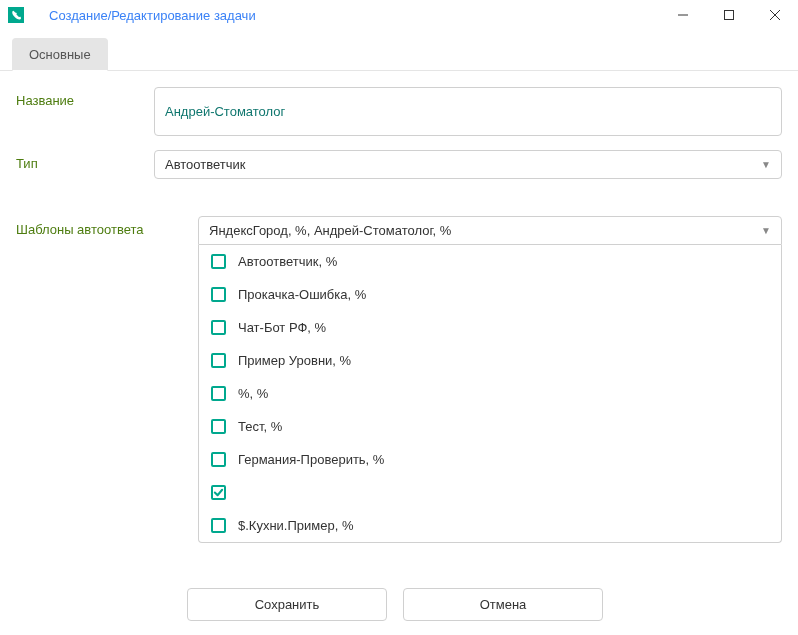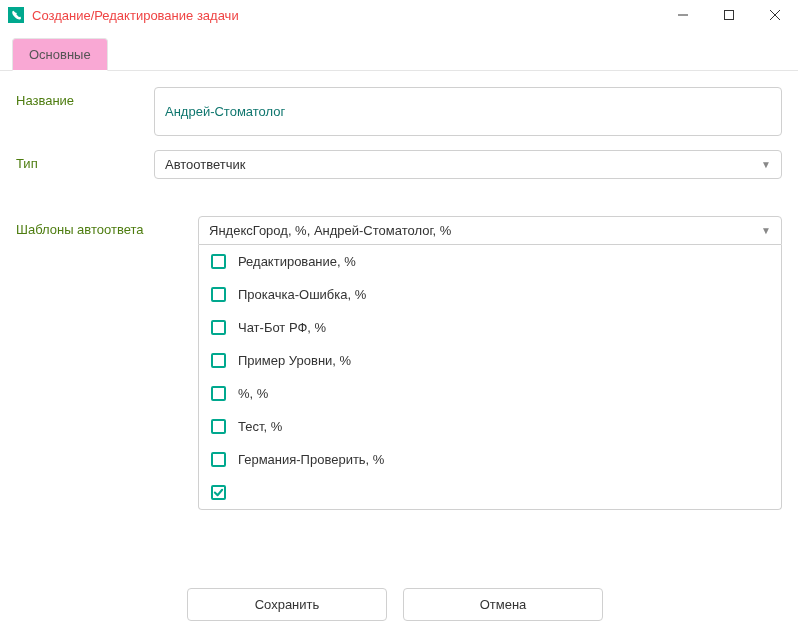--- a/index.html
+++ b/index.html
@@ -22,21 +22,21 @@
     .titlebar-icon {
       width: 16px;
       height: 16px;
       background: #00A88E;
       margin-right: 8px;
       display: inline-flex;
       align-items: center;
       justify-content: center;
     }
     .titlebar-icon svg { width: 10px; height: 10px; }
-    .titlebar-title { flex: 1; color: #ef4444; }
+    .titlebar-title { flex: 1; color: #3b82f6; margin-left: 17px; }
     .titlebar-controls { display: flex; }
     .titlebar-btn {
       width: 46px;
       height: 30px;
       display: flex;
       align-items: center;
       justify-content: center;
       cursor: pointer;
     }
 
@@ -46,21 +46,21 @@
       display: flex;
     }
     .tab {
       padding: 8px 16px;
       border: 1px solid #e5e5e5;
       border-bottom: 1px solid #ffffff;
       margin-bottom: -1px;
       border-radius: 4px 4px 0 0;
       cursor: pointer;
       color: #555;
-      background: #f9a8d4;
+      background: #e5e5e5;
     }
 
     .form-area {
       padding: 16px;
     }
     .form-row {
       display: flex;
       margin-bottom: 14px;
       align-items: flex-start;
     }
@@ -222,21 +222,21 @@
   <div class="form-row" style="margin-top:37px;gap:44px;">
     <div class="form-label">Шаблоны автоответа</div>
     <div class="form-control-wrap">
       <div class="select-box" style="border-radius:4px 4px 0 0;">
         <span>ЯндексГород, %, Андрей-Стоматолог, %</span>
         <span class="select-caret">▼</span>
       </div>
       <div class="dropdown-panel" id="dropdown-list">
       <div class="dropdown-item">
             <span class="check-box"></span>
-            <span>Редактирование, %</span>
+            <span>Автоответчик, %</span>
           </div>
           <div class="dropdown-item">
             <span class="check-box"></span>
             <span>Прокачка-Ошибка, %</span>
           </div>
           <div class="dropdown-item">
             <span class="check-box"></span>
             <span>Чат-Бот РФ, %</span>
           </div>
           <div class="dropdown-item">
@@ -255,20 +255,24 @@
             <span class="check-box"></span>
             <span>Германия-Проверить, %</span>
           </div>
           <div class="dropdown-item">
             <span class="check-box checked soft">
               <svg class="check-mark" width="11" height="11" viewBox="0 0 12 12">
                 <path d="M2 6 L5 9 L10 3" stroke-width="2.2" fill="none" stroke-linecap="round" stroke-linejoin="round"></path>
               </svg>
             </span>
           </div>
+          <div class="dropdown-item">
+            <span class="check-box"></span>
+            <span>$.Кухни.Пример, %</span>
+          </div>
         </div>
     </div>
   </div>
 
 </div>
 
 <div class="footer">
   <button class="footer-btn">Сохранить</button>
   <button class="footer-btn">Отмена</button>
 </div>

